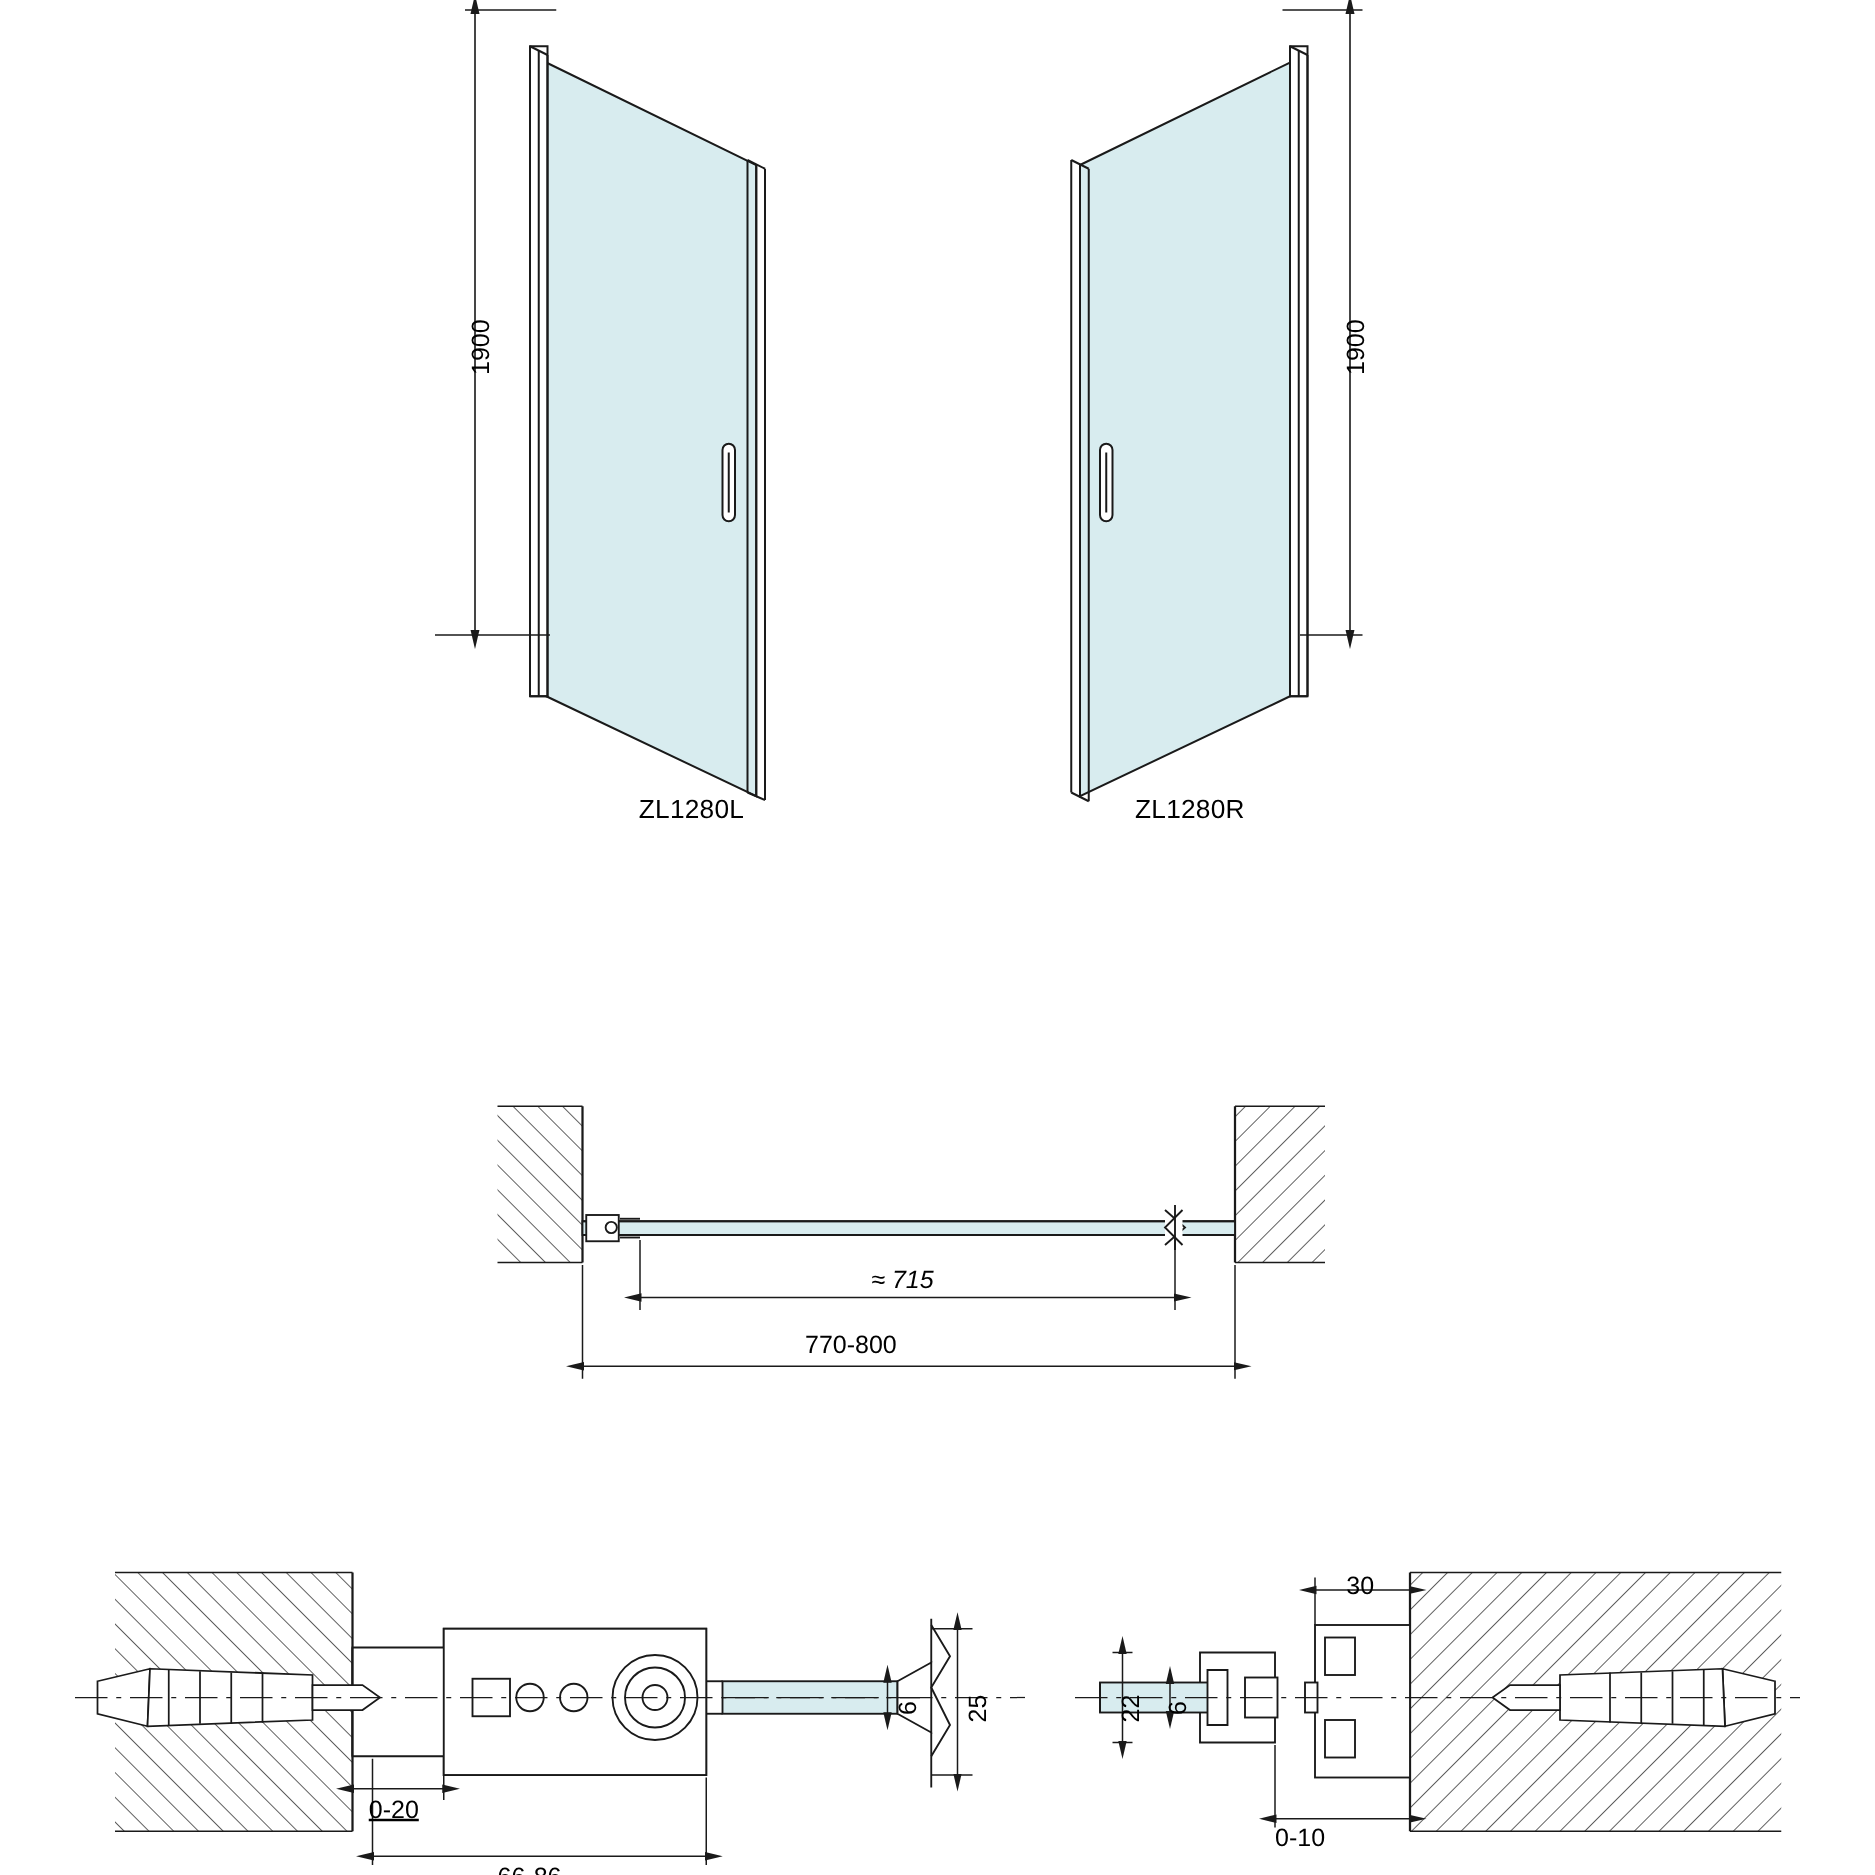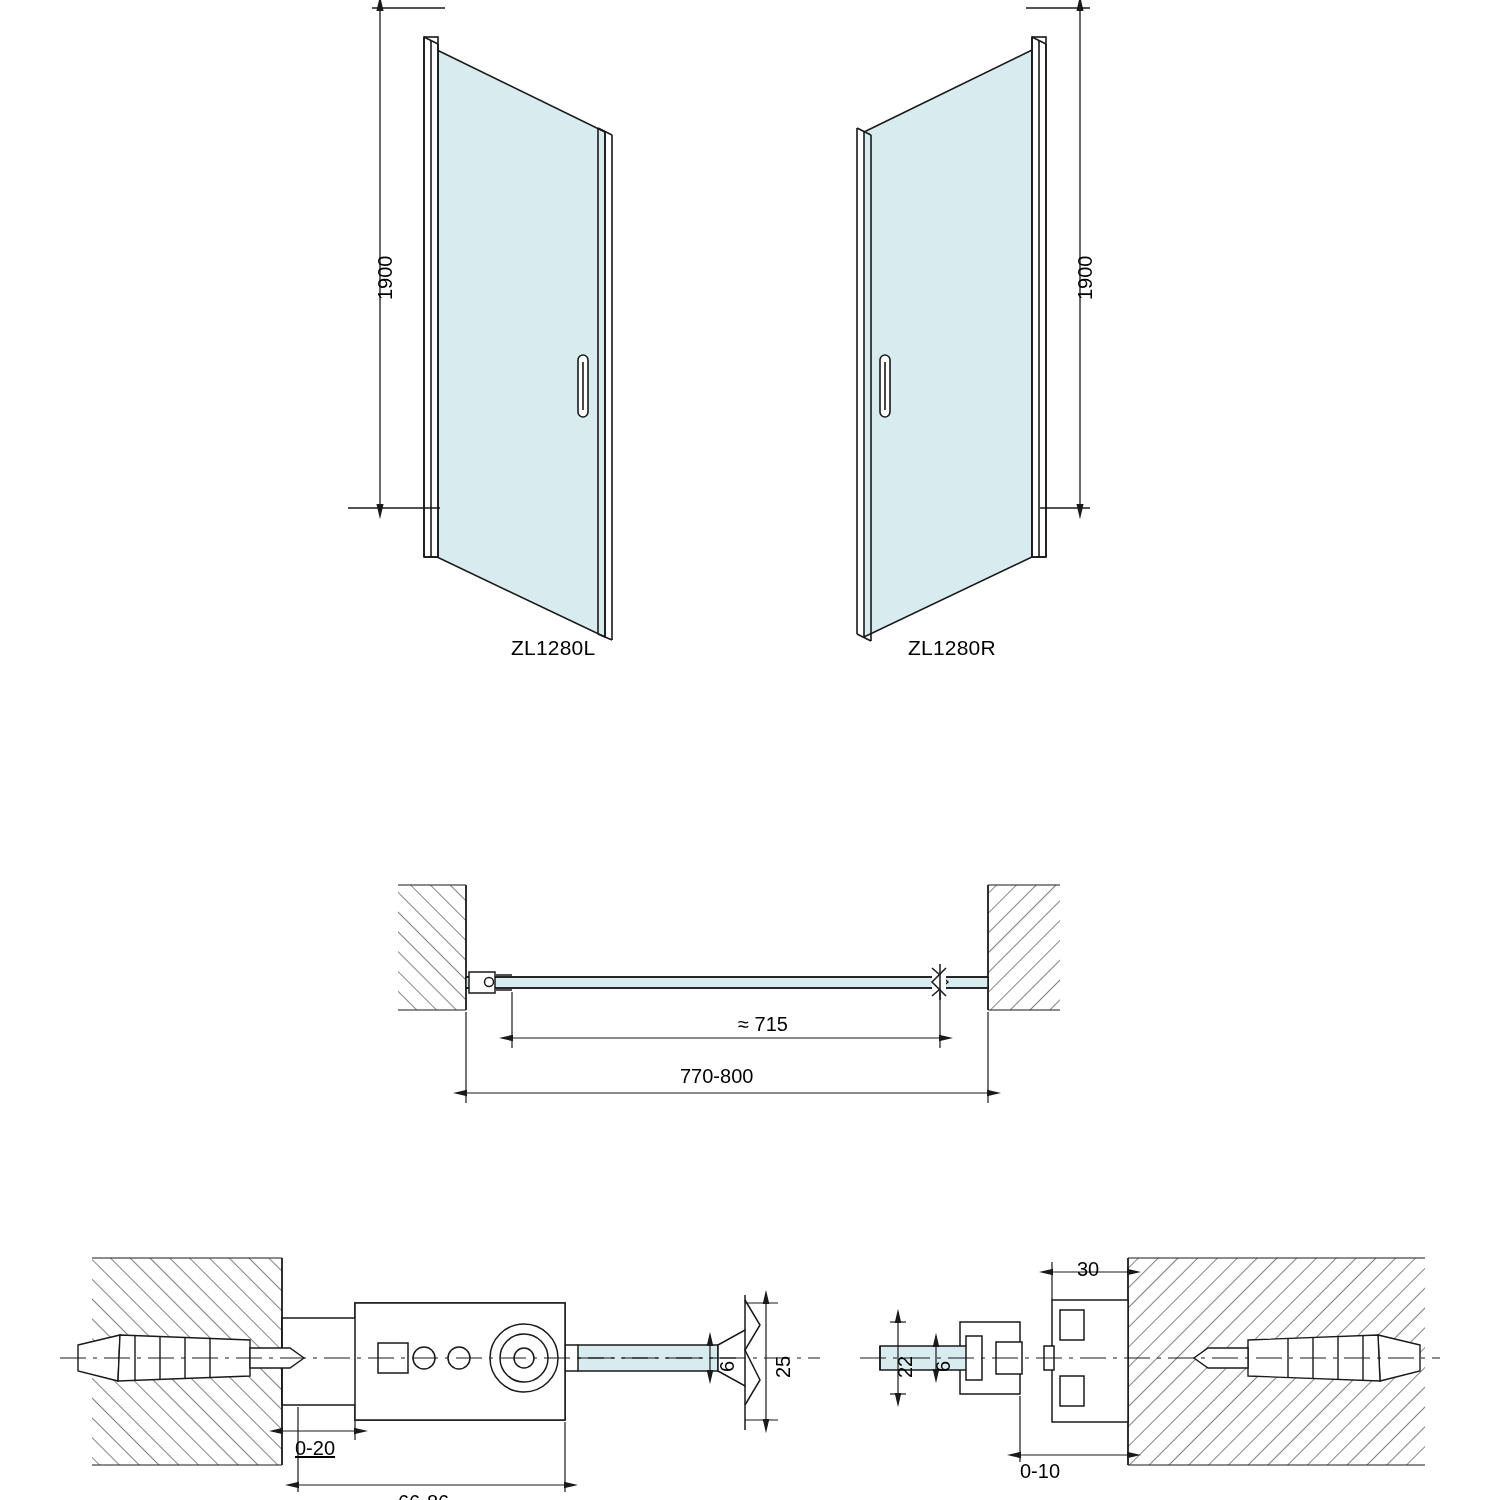--- a/index.html
+++ b/index.html
@@ -237,22 +237,22 @@
     </g>
   </g>
 </svg>
 
 <div class="lbl big" style="left:471px;top:636px;margin-left:40px;">ZL1280L</div>
 <div class="lbl big" style="left:908px;top:636px;">ZL1280R</div>
 
 <div class="dimtxt vert" style="left:374px;top:300px;">1900</div>
 <div class="dimtxt vert" style="left:1074px;top:300px;">1900</div>
 
-<div class="dimtxt" style="left:738px;top:1013px;">≈ 715</div>
-<div class="dimtxt" style="left:680px;top:1065px;">770-800</div>
+<div class="dimtxt" style="left:697px;top:1013px;font-style:italic;">≈ 715</div>
+<div class="dimtxt" style="left:644px;top:1065px;">770-800</div>
 
 <div class="dimtxt" style="left:295px;top:1437px;text-decoration:underline;">0-20</div>
 <div class="dimtxt" style="left:398px;top:1491px;">66-86</div>
 <div class="dimtxt vert" style="left:716px;top:1372px;">6</div>
 <div class="dimtxt vert" style="left:772px;top:1378px;">25</div>
 
 <div class="dimtxt" style="left:1077px;top:1258px;">30</div>
 <div class="dimtxt vert" style="left:894px;top:1378px;">22</div>
 <div class="dimtxt vert" style="left:932px;top:1372px;">6</div>
 <div class="dimtxt" style="left:1020px;top:1460px;">0-10</div>

